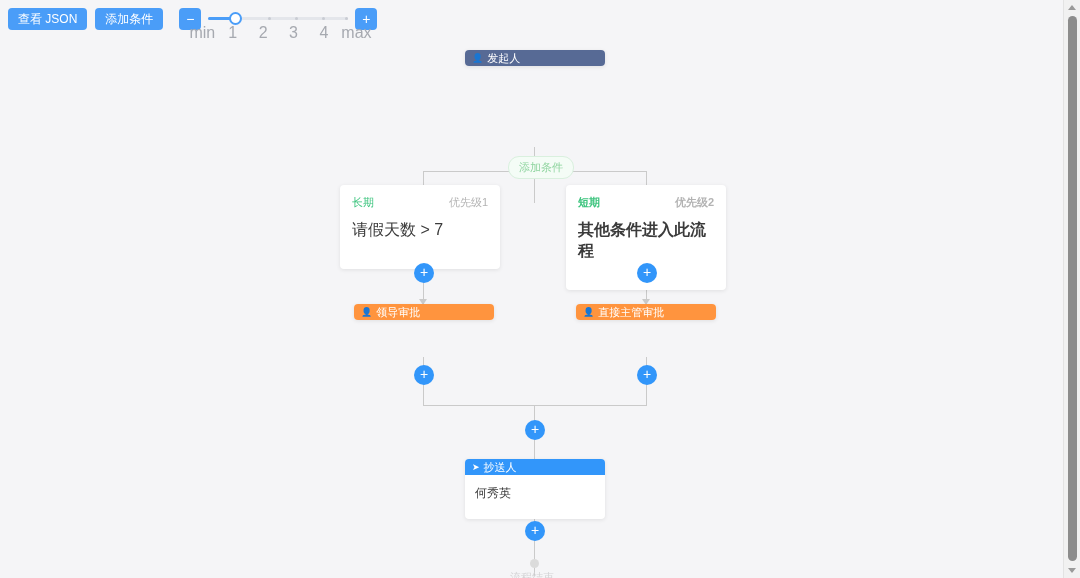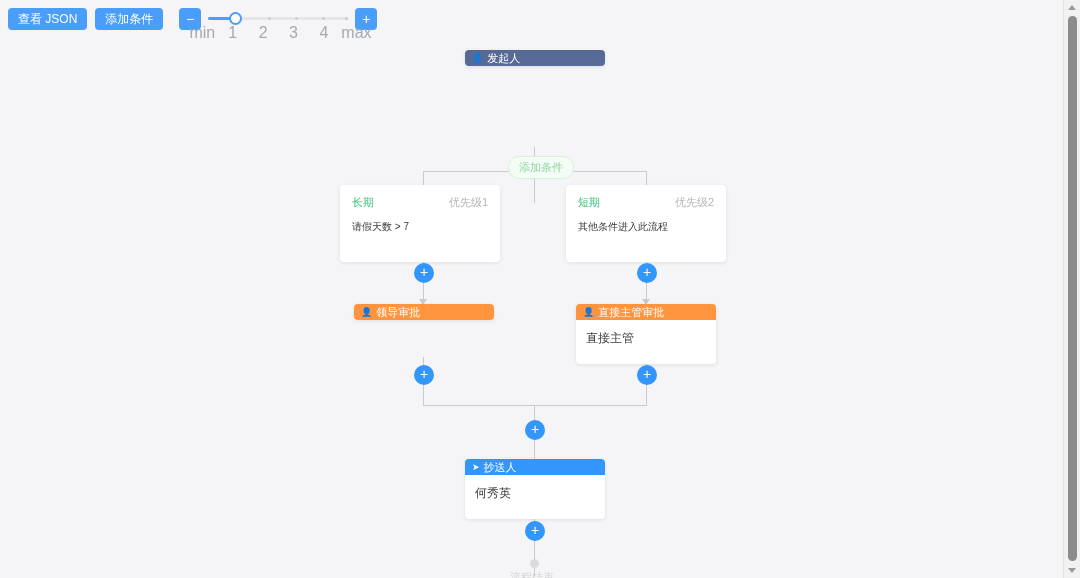--- a/index.html
+++ b/index.html
@@ -218,21 +218,21 @@
   }
   .cnode-top {
     display: flex;
     justify-content: space-between;
     align-items: center;
     font-size: 11px;
     margin-bottom: 10px;
   }
   .cnode-title { color: #3dc47e; }
   .cnode-prio { color: #b3b3b3; }
-  .cnode-body { font-size: 10px; color: #3b3b3b; }
+  .cnode-body { font-size: 16px; color: #3b3b3b; }
 
   
   .end-dot {
     position: absolute;
     width: 9px; height: 9px;
     border-radius: 50%;
     background: #dbdbdb;
     z-index: 11;
   }
   .end-label {
@@ -327,21 +327,21 @@
       <div class="arrow-down" style="left:642px; top:150px;"></div>
 
       <div class="cnode" style="left:340px; top:141px;">
         <div class="cnode-top">
           <span class="cnode-title">长期</span>
           <span class="cnode-prio">优先级1</span>
         </div>
         <div class="cnode-body">请假天数 &gt; 7</div>
       </div>
 
-      <div class="cnode" style="left:566px; top:141px;">
+      <div class="cnode" style="left:566px; top:141px;font-weight:bold;">
         <div class="cnode-top">
           <span class="cnode-title">短期</span>
           <span class="cnode-prio">优先级2</span>
         </div>
         <div class="cnode-body">其他条件进入此流程</div>
       </div>
 
       <div class="vline" style="left:423px; top:210px; height:51px;"></div>
       <div class="plus" style="left:414px; top:219px;">+</div>
       <div class="arrow-down" style="left:419px; top:255px;"></div>
@@ -355,21 +355,20 @@
           <span class="head-icon">👤</span>
           <span>领导审批</span>
         </div>
       </div>
 
       <div class="node" style="left:576px; top:260px;">
         <div class="node-head approve">
           <span class="head-icon">👤</span>
           <span>直接主管审批</span>
         </div>
-        <div class="node-body">直接主管</div>
       </div>
 
       <div class="vline" style="left:423px; top:313px; height:49px;"></div>
       <div class="plus" style="left:414px; top:321px;">+</div>
 
       <div class="vline" style="left:646px; top:313px; height:49px;"></div>
       <div class="plus" style="left:637px; top:321px;">+</div>
 
       <div class="hline" style="left:423px; top:361px; width:224px;"></div>
 

